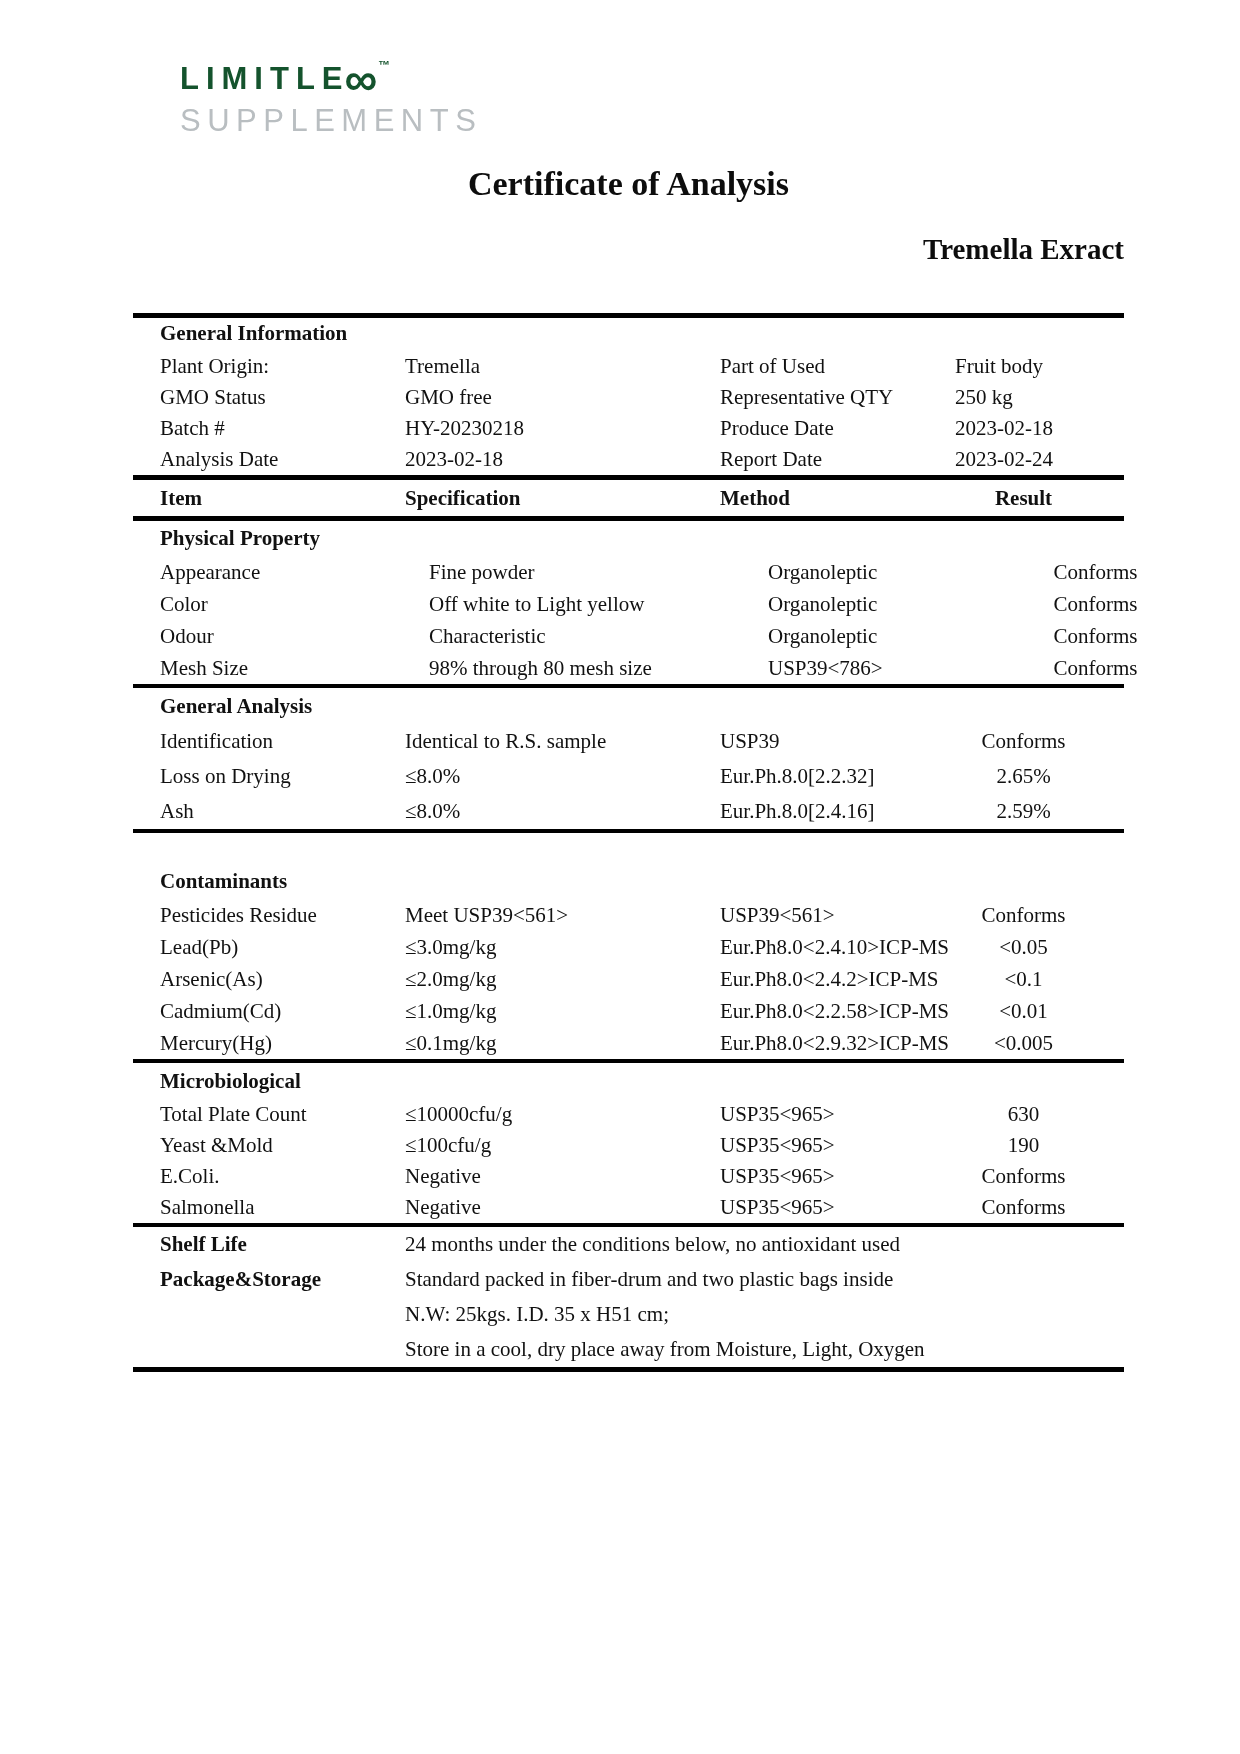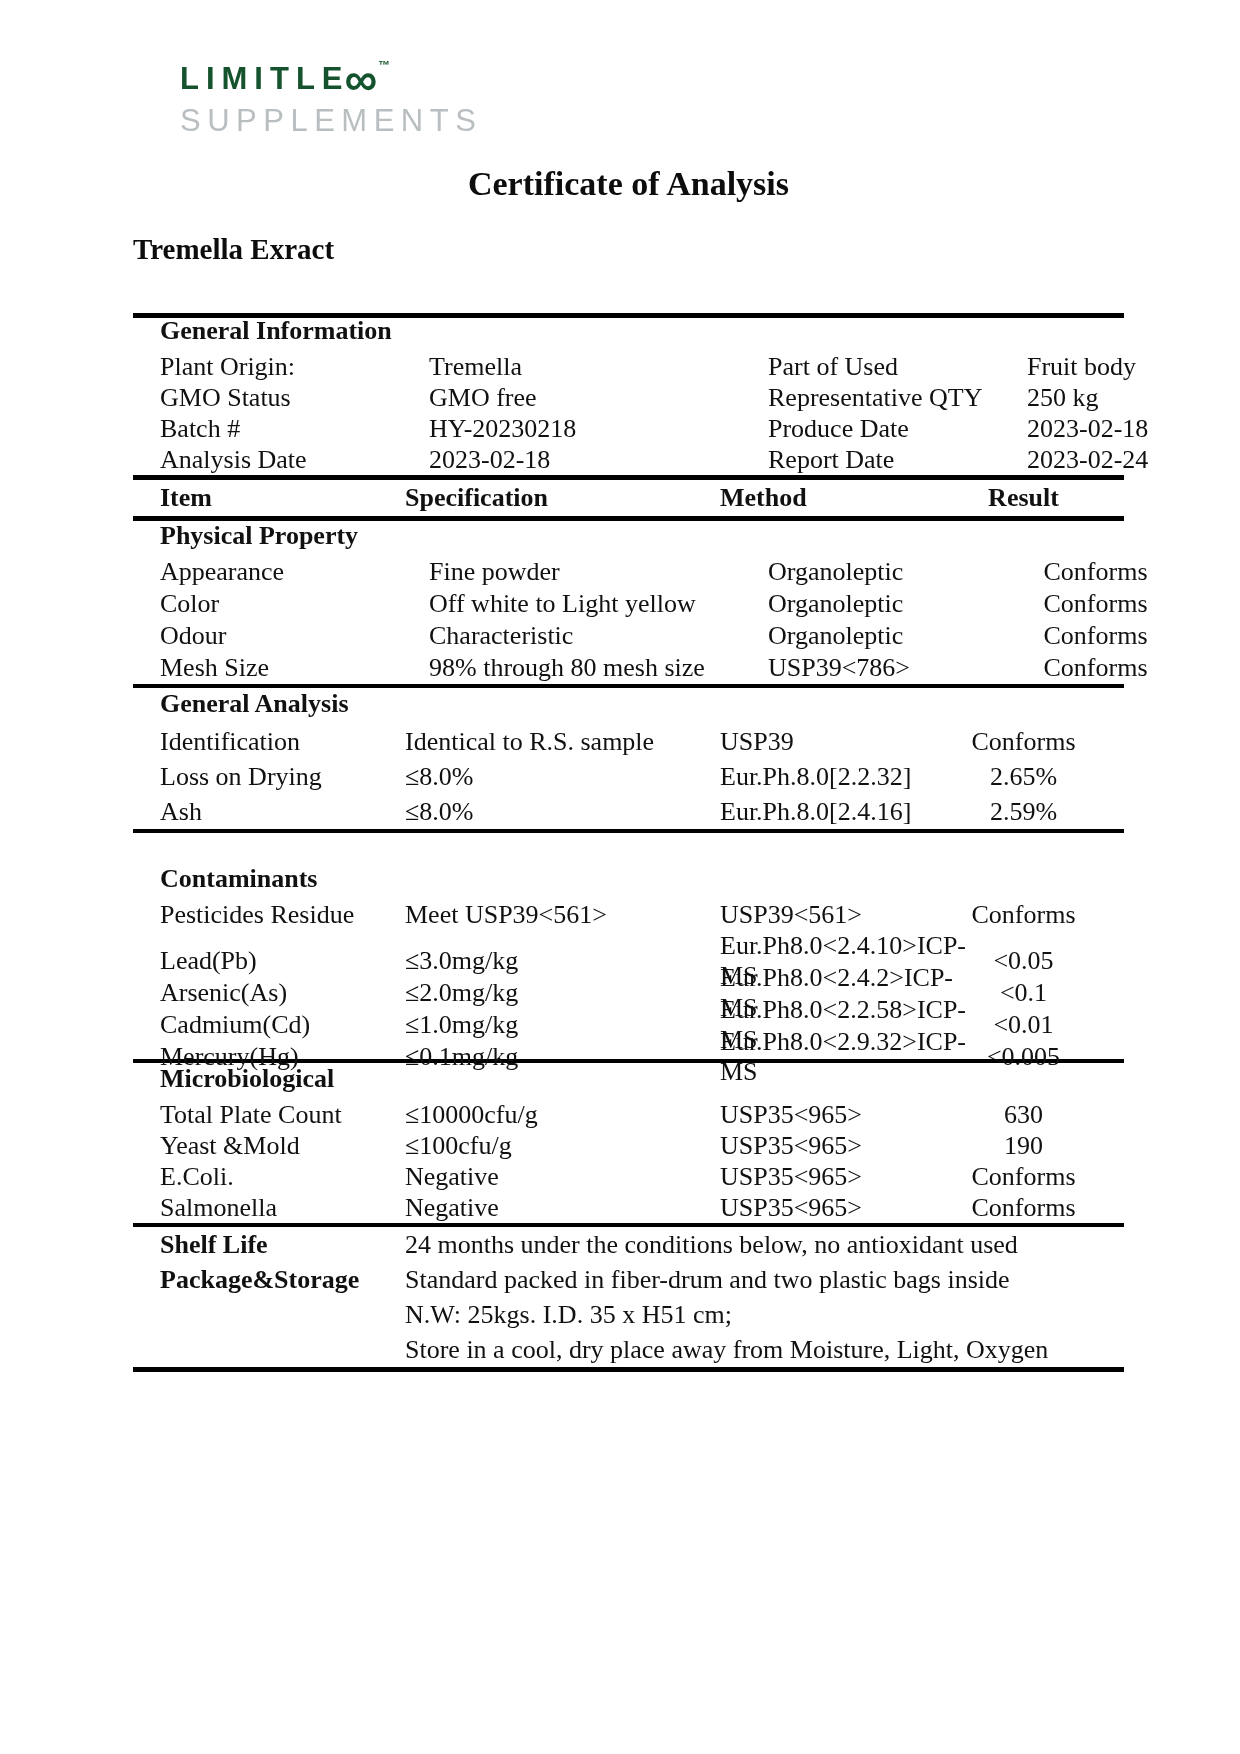--- a/index.html
+++ b/index.html
@@ -27,31 +27,31 @@
     margin-top:3px; line-height:1; white-space:nowrap;
   }
 
   
   .doc-title {
     position:absolute; left:133px; width:991px; top:165px;
     text-align:center; font-size:34px; font-weight:bold; color:#0d0d0d;
   }
   .doc-subtitle {
     position:absolute; left:133px; width:991px; top:233px;
-    text-align:left; font-size:29px; font-weight:bold; color:#0d0d0d;
+    text-align:right; font-size:29px; font-weight:bold; color:#0d0d0d;
   }
 
   
-  .doc { position:absolute; left:133px; top:313px; width:991px; font-size:26px; }
+  .doc { position:absolute; left:133px; top:313px; width:991px; font-size:21px; }
   .rule { background:#000000; width:100%; }
   .rule.thick { height:5px; }
   .rule.mid   { height:4px; }
 
   .grid    { display:grid; grid-template-columns:245px 315px 270px 161px; align-items:center; }
-  .gi-grid { display:grid; grid-template-columns:245px 315px 262px 169px; align-items:center;gap:24px; }
+  .gi-grid { display:grid; grid-template-columns:245px 315px 262px 169px; align-items:center; }
   .fo-grid { display:grid; grid-template-columns:245px 746px; align-items:center; }
 
   .c1,.c2,.c3 { padding-left:27px; }
   .c4 { text-align:center; padding-right:40px; }
   .gi-v { padding-left:0; }
 
   .sec-heading { font-weight:bold; display:flex; align-items:flex-end; padding:0 0 5px 27px; }
   .h-gi   { height:33px; }
   .h-pp   { height:35px; }
   .h-ga   { height:36px; }

